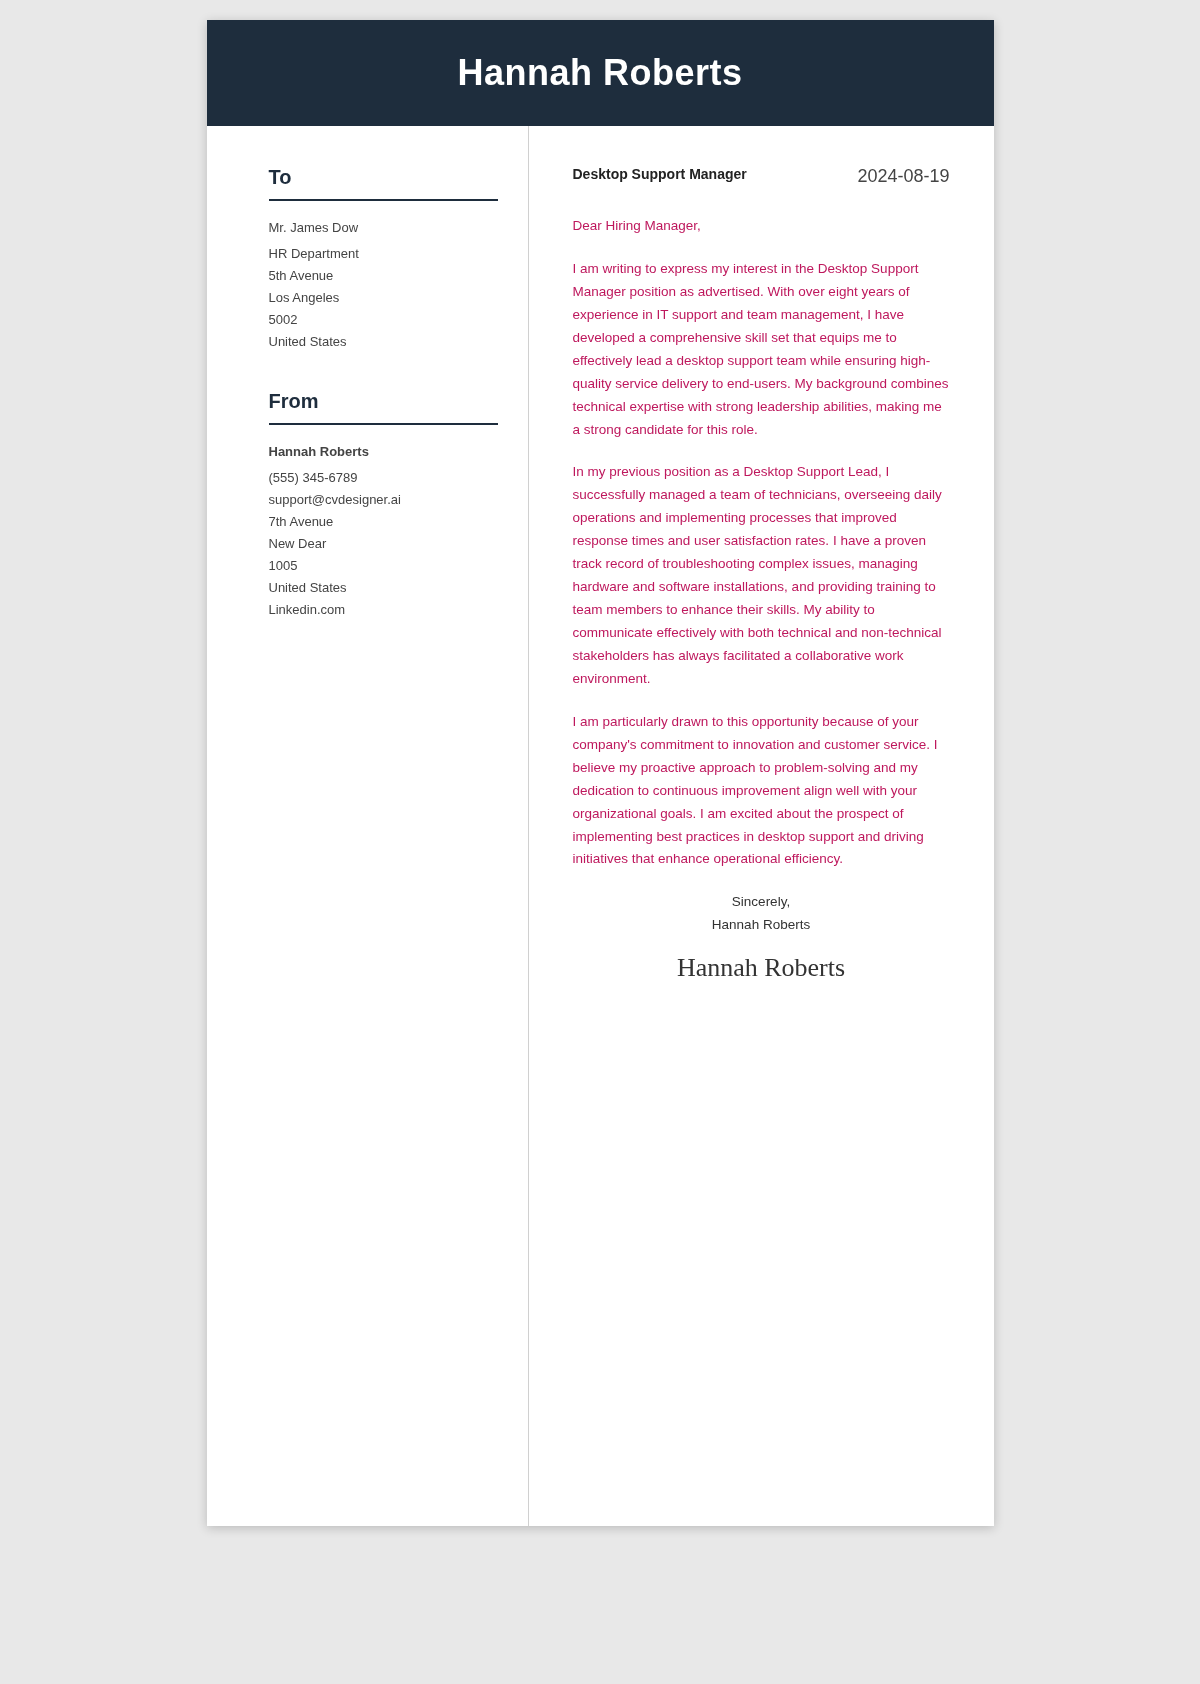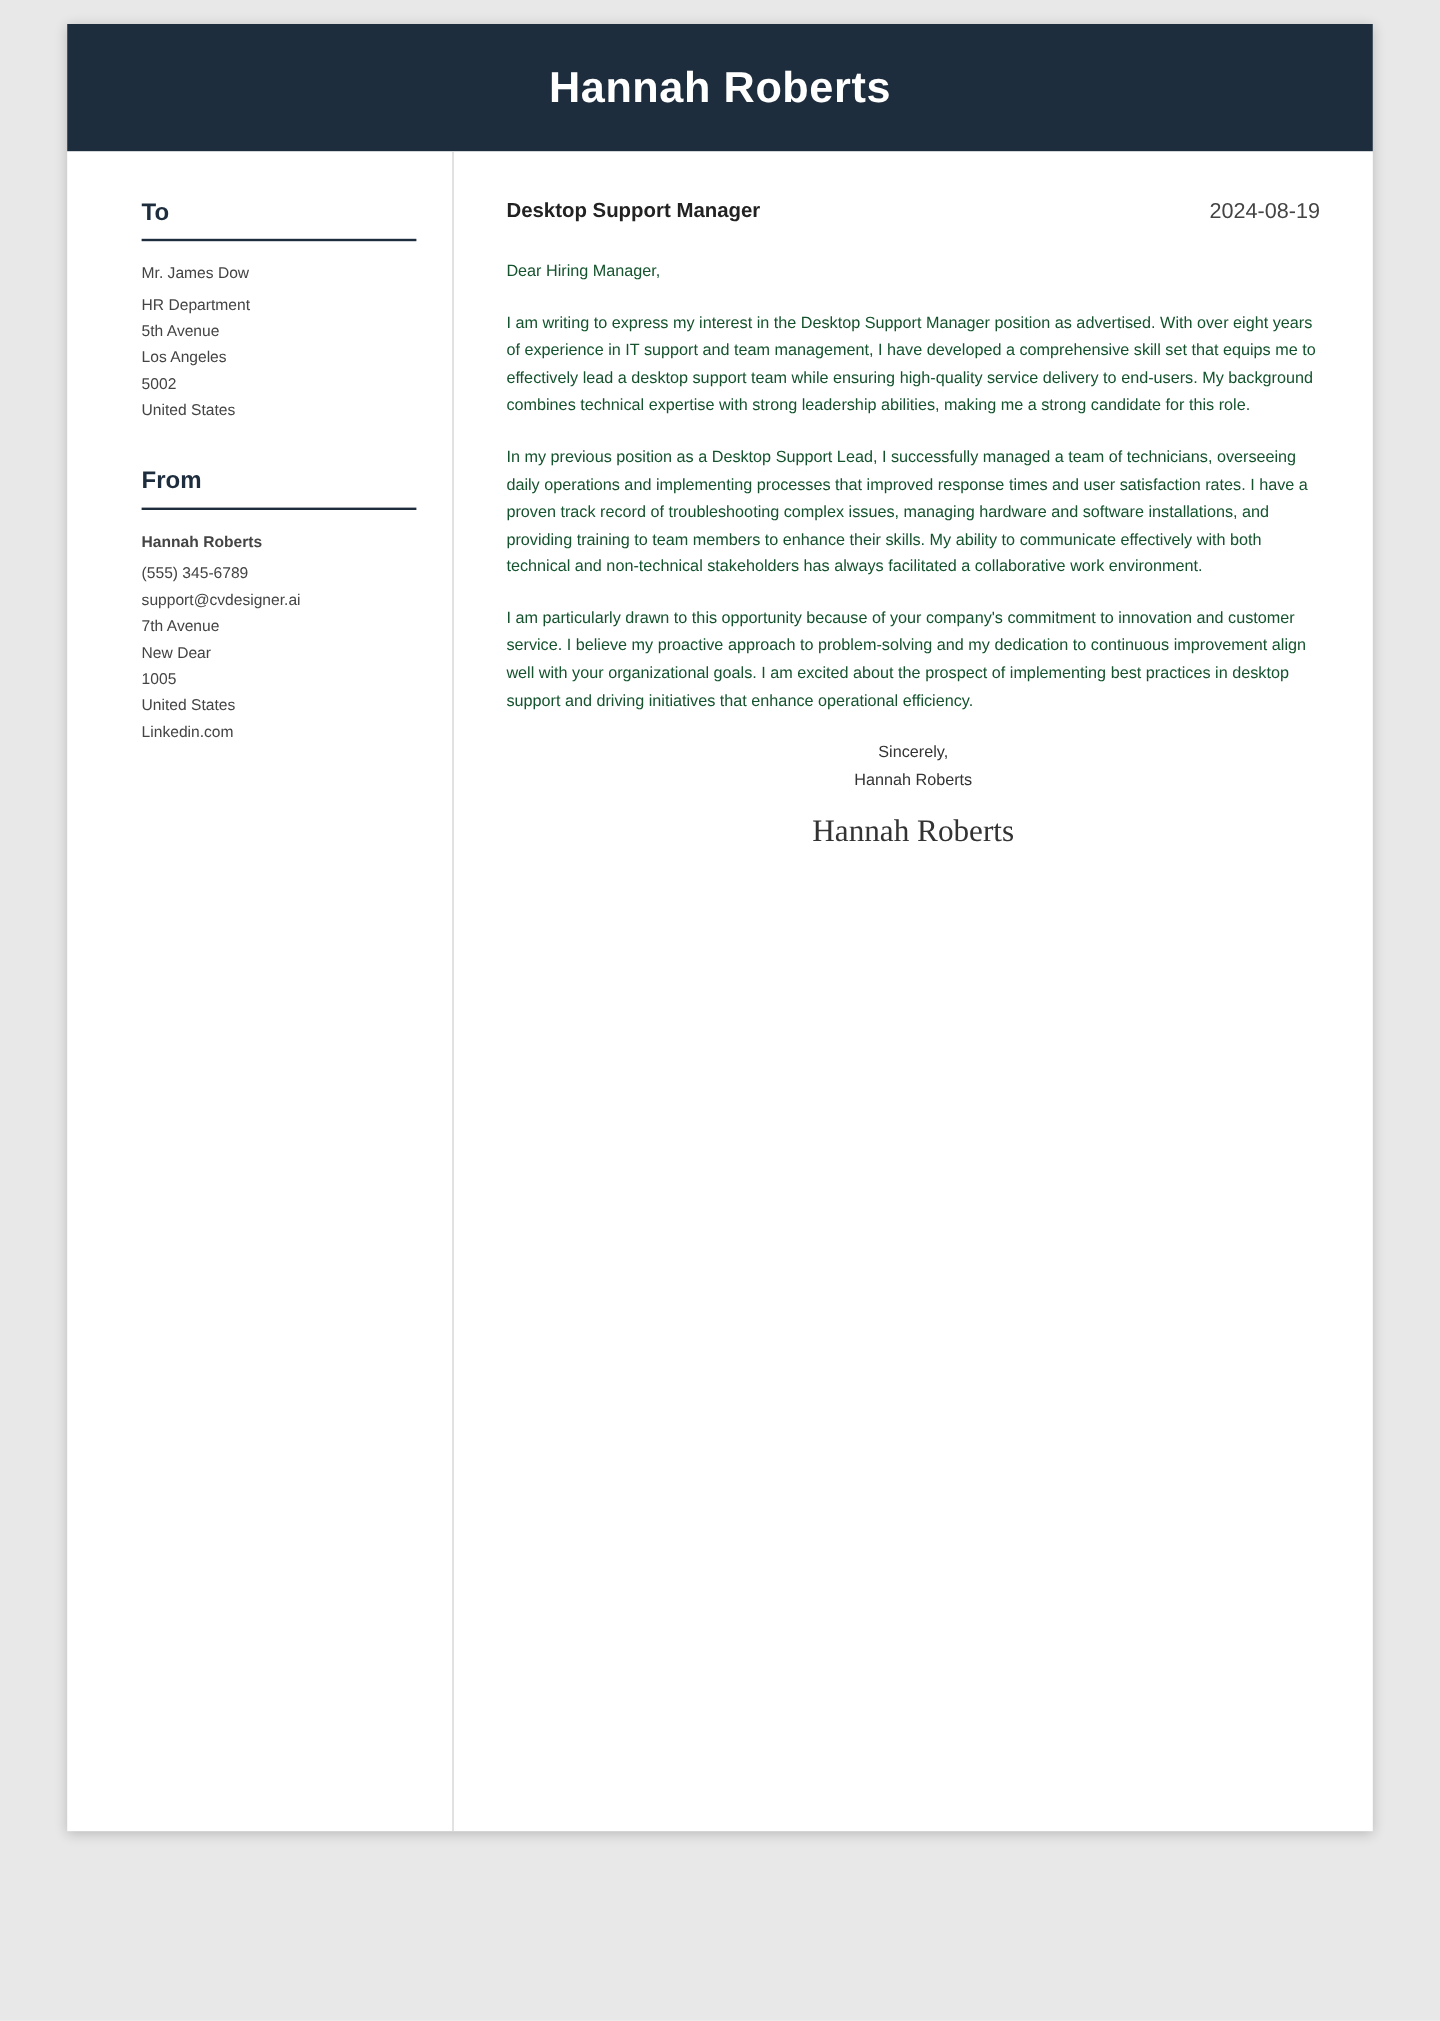--- a/index.html
+++ b/index.html
@@ -10,21 +10,21 @@
 
     body {
       background: #e8e8e8;
       font-family: Arial, sans-serif;
       display: flex;
       justify-content: center;
       padding: 20px 0;
     }
 
     .page {
-      width: 1088px;
+      width: 787px;
       background: #fff;
       box-shadow: 0 2px 10px rgba(0,0,0,0.2);
     }
 
     .header {
       background: #1e2d3d;
       padding: 32px 40px;
       text-align: center;
     }
 
@@ -98,32 +98,32 @@
 
     .letter-header {
       display: flex;
       justify-content: space-between;
       align-items: flex-start;
       margin-bottom: 28px;
     }
 
     .job-title {
       font-weight: bold;
-      font-size: 17px;
+      font-size: 14px;
       color: #222;
     }
 
     .letter-date {
       font-size: 18px;
       color: #444;
     }
 
     .letter-body p {
       font-size: 13.5px;
-      color: #14532d;
+      color: #be185d;
       line-height: 1.7;
       margin-bottom: 20px;
     }
 
     .salutation {
       margin-bottom: 18px;
     }
 
     .closing {
       margin-top: 10px;

